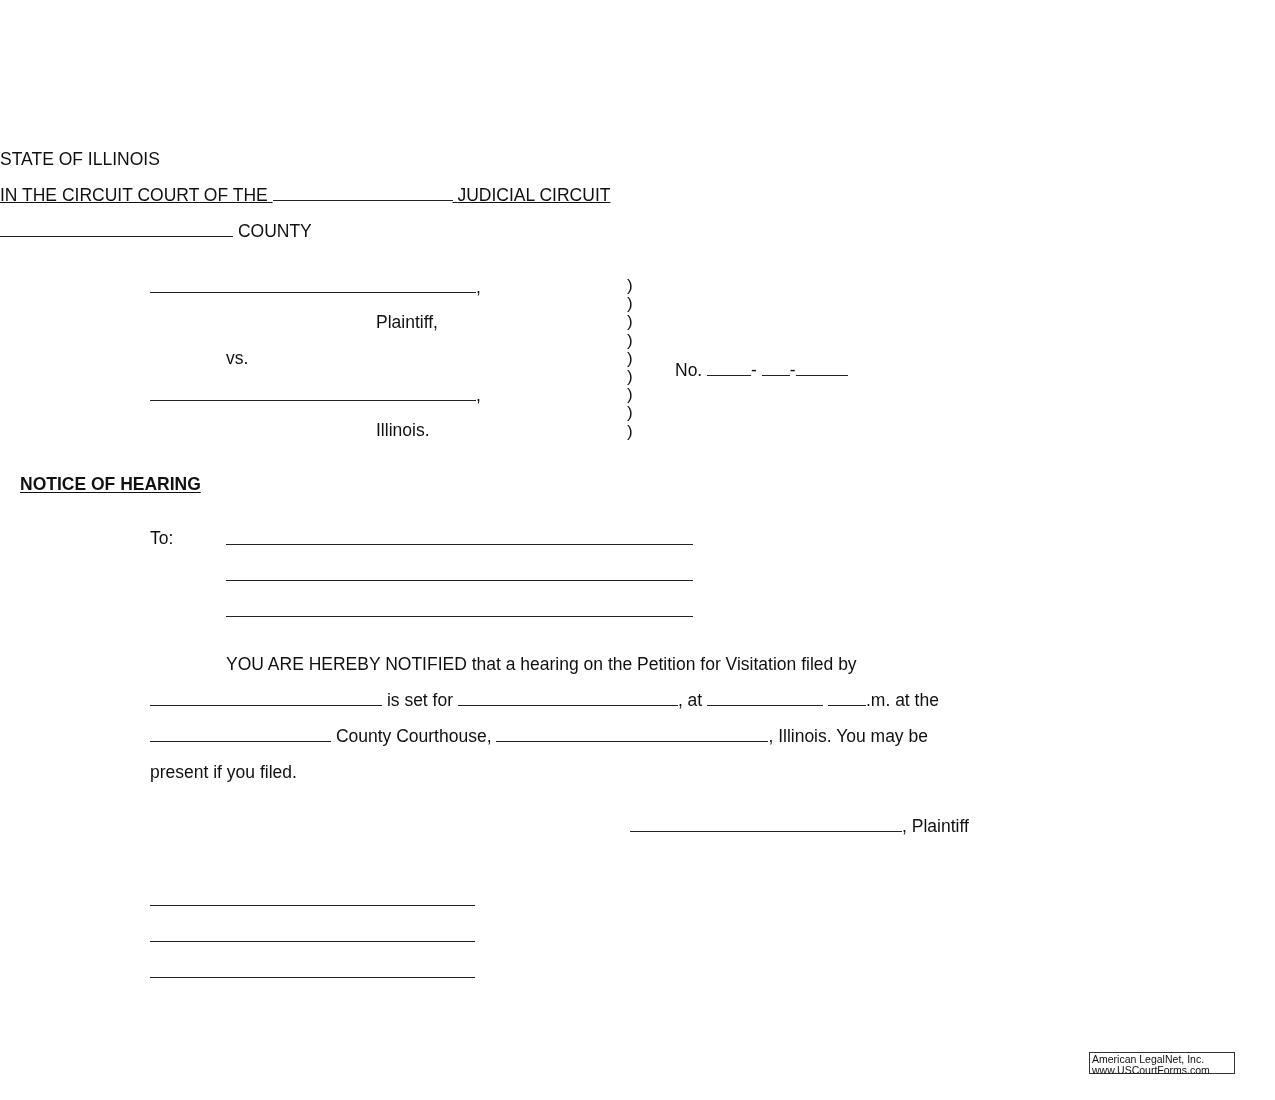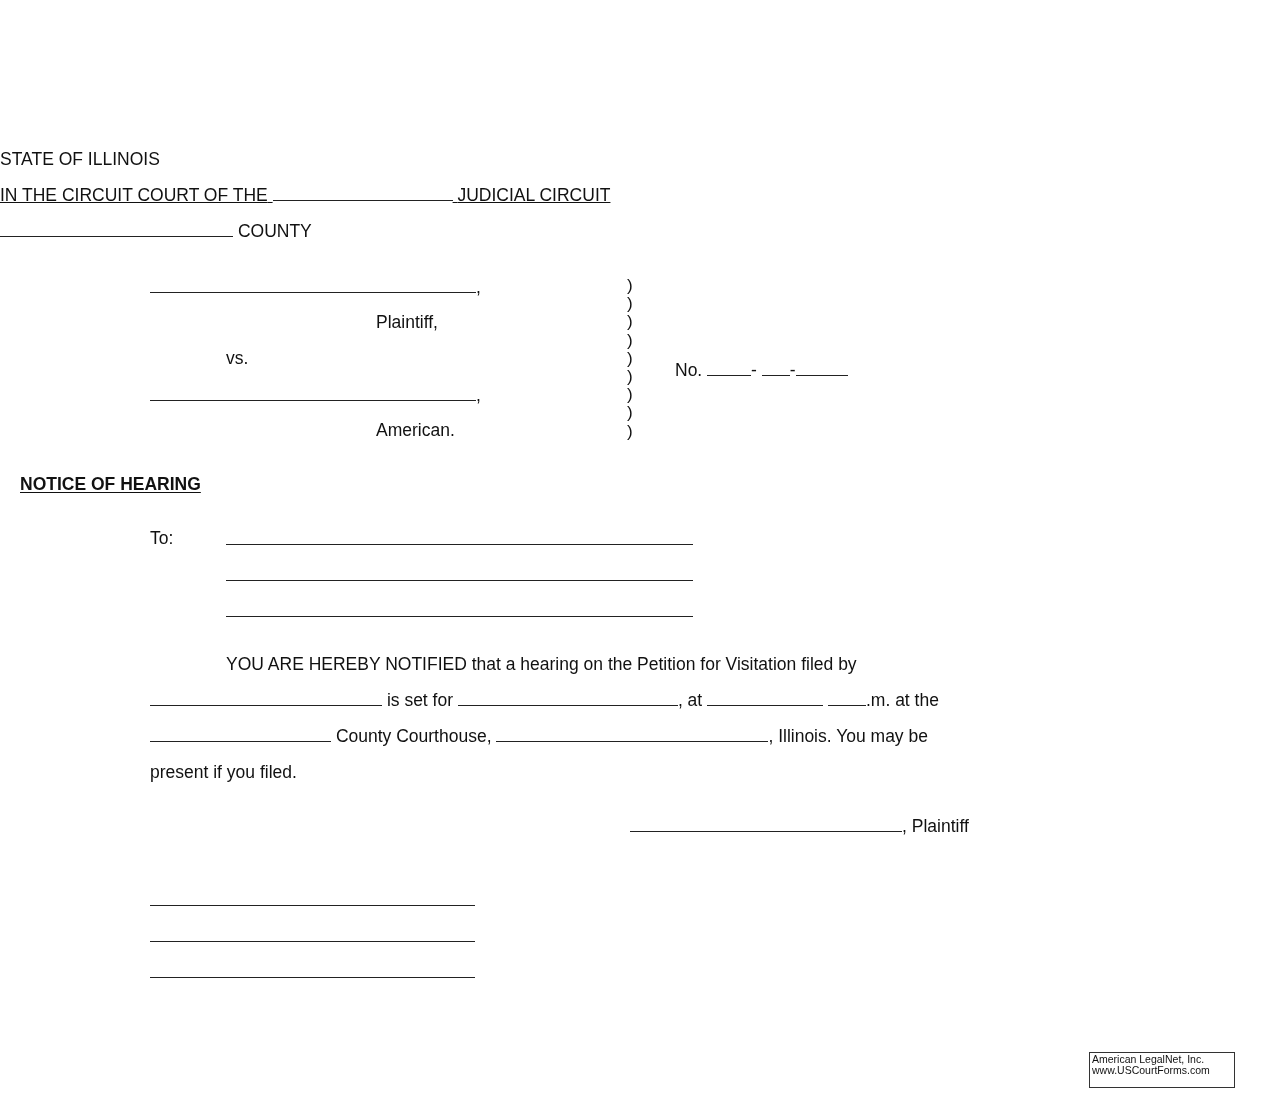--- a/index.html
+++ b/index.html
@@ -4,21 +4,21 @@
 <style>
   html, body { margin: 0; padding: 0; background: #ffffff; }
   body { width: 1275px; height: 1100px; position: relative; overflow: hidden;
          font-family: "Liberation Sans", sans-serif; color: #111; font-size: 17.5px; }
   .abs { position: absolute; white-space: nowrap; line-height: 1; }
   .center { left: 0; width: 1275px; text-align: left; }
   .blank { display: inline-block; border-bottom: 1.3px solid #222; vertical-align: baseline; height: 1px; }
   .line { position: absolute; height: 0; border-top: 1.3px solid #222; }
   .title { font-weight: bold; text-decoration: underline; text-underline-offset: 2px; }
   .paren { position: absolute; left: 627px; line-height: 18.2px; font-size: 17px; }
-  .stamp { position: absolute; left: 1089px; top: 1052px; width: 146px; height: 36px;
+  .stamp { position: absolute; left: 1089px; top: 1052px; width: 146px; height: 22px;
            border: 1px solid #333; font-size: 10.5px; line-height: 10.5px; padding: 1px 0 0 2px; box-sizing: border-box; }
 </style>
 </head>
 <body>
 
 <div class="abs center" style="top:151px;">STATE OF ILLINOIS</div>
 
 <div class="abs center" style="top:187px;text-decoration:underline;">
   <span>IN THE CIRCUIT COURT OF THE</span>
   <span class="blank" style="width:180px;"></span>
@@ -31,21 +31,21 @@
 </div>
 
 <div class="abs" style="left:150px; top:279px;">
   <span class="blank" style="width:326px;"></span><span>,</span>
 </div>
 <div class="abs" style="left:376px; top:314px;">Plaintiff,</div>
 <div class="abs" style="left:226px; top:350px;">vs.</div>
 <div class="abs" style="left:150px; top:387px;">
   <span class="blank" style="width:326px;"></span><span>,</span>
 </div>
-<div class="abs" style="left:376px; top:422px;">American.</div>
+<div class="abs" style="left:376px; top:422px;">Illinois.</div>
 
 <div class="paren" style="top:277px; white-space:pre;">)
 )
 )
 )
 )
 )
 )
 )
 )</div>

